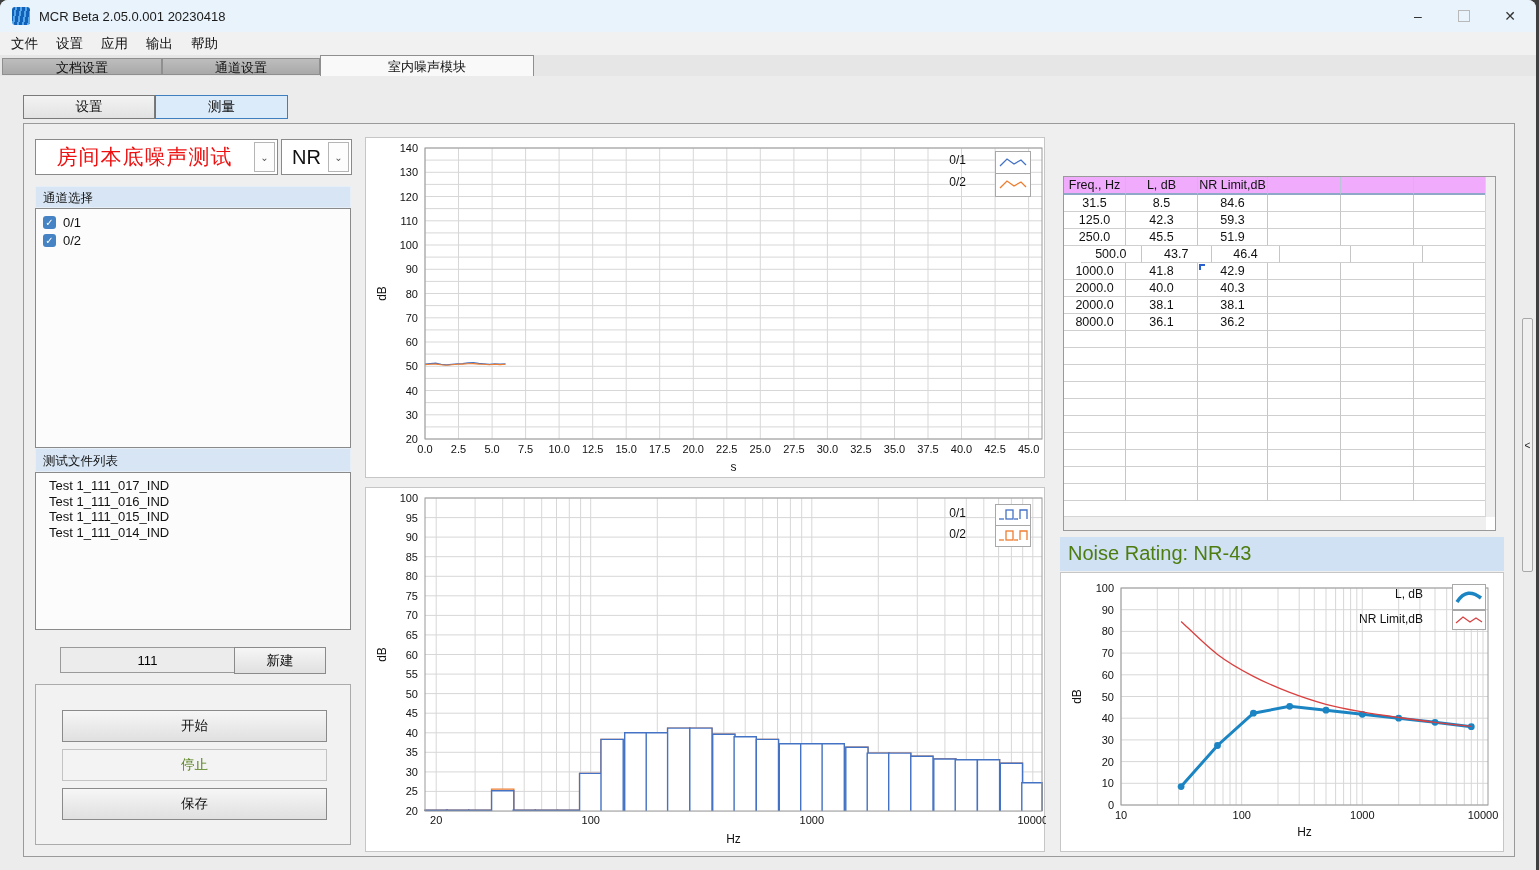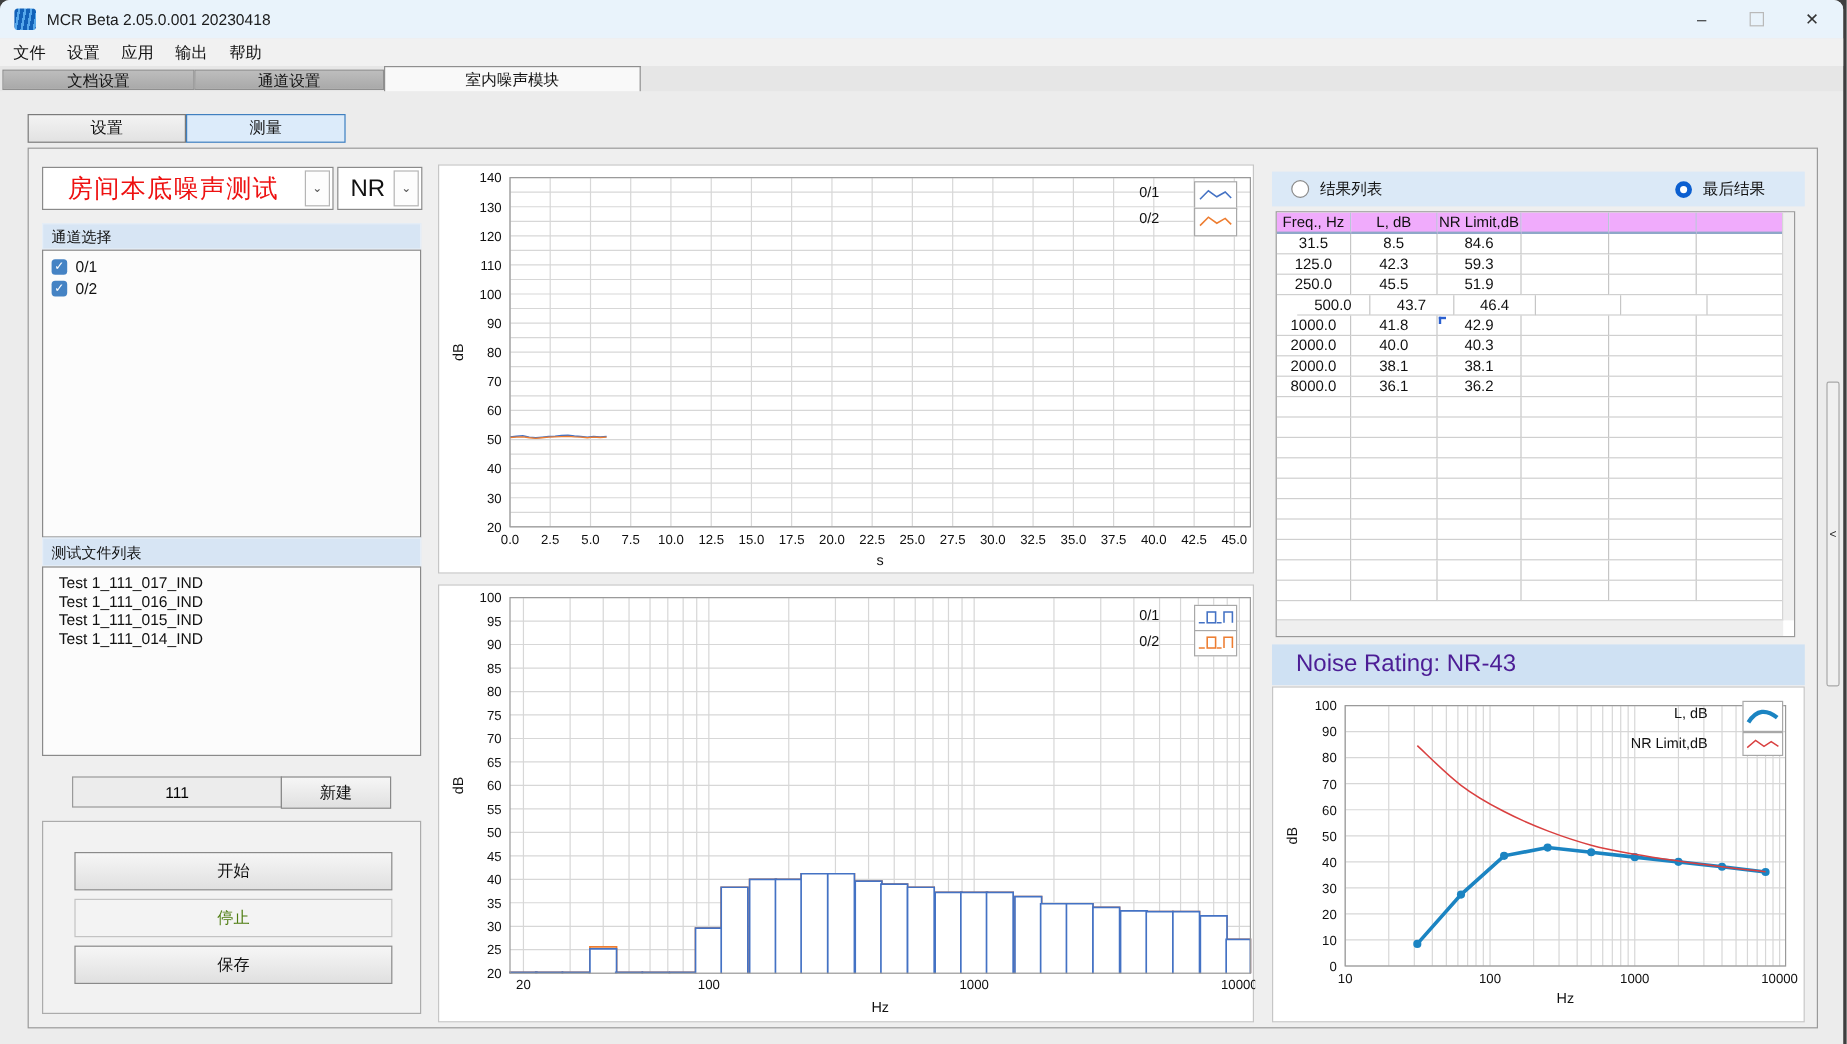--- a/index.html
+++ b/index.html
@@ -60,21 +60,21 @@
   .radio.on{width:6px;height:6px;border:4.5px solid #0c5fd0;}
   .rtable{background:#fff;border:1px solid #9a9a9a;overflow:hidden;}
   .trow{display:flex;}
   .tcell{box-sizing:border-box;border-right:1px solid #c6c6c6;border-bottom:1px solid #cfcfcf;
          font-size:12.5px;text-align:center;height:17px;line-height:16px;position:relative;}
   .thead .tcell{background:#f0abfc;border-right:1px solid #b9c6d7;border-bottom:2px solid #8fa8c8;height:18px;line-height:17px;}
   .marker::after{content:"";position:absolute;left:1px;top:1px;width:4px;height:4px;
          border-left:2px solid #2a5fd0;border-top:2px solid #2a5fd0;}
   .vtrack{position:absolute;right:0;top:0;bottom:13px;width:9px;background:#efefef;border-left:1px solid #d5d5d5;}
   .htrack{position:absolute;left:0;right:9px;bottom:0;height:13px;background:#efefef;border-top:1px solid #d5d5d5;}
-  .noise-bar{background:#cfe1f3;font-size:20px;color:#4c1d95;line-height:33px;padding-left:20px;}
+  .noise-bar{background:#cfe1f3;font-size:20px;color:#4d7c0f;line-height:33px;padding-left:8px;}
   .handle{background:#f0f0f0;border:1px solid #a8a8a8;border-radius:2px;display:flex;align-items:center;justify-content:center;
           font-size:10px;color:#222;}
 </style>
 </head>
 <body>
 
 <div id="app">
  <div class="window">
 
   <div class="titlebar">
@@ -393,26 +393,20 @@
               <g stroke="#ed7d31" fill="none" stroke-width="1.3">
                 <line x1="2" y1="13" x2="7" y2="13"></line>
                 <rect x="9" y="4" width="7" height="9"></rect>
                 <line x1="17" y1="13" x2="21" y2="13"></line>
                 <path d="M23,13 L23,4 L30,4 L30,13"></path>
               </g>
             </svg>
       </div>
     </div>
 
-    <div class="abs radio-row" style="left:1060px;top:67px;width:444px;height:29px;">
-      <span class="radio" style="margin-left:16px;"></span>
-      <span style="margin-left:9px;">结果列表</span>
-      <span class="radio on" style="margin-left:244px;"></span>
-      <span style="margin-left:9px;">最后结果</span>
-    </div>
 
     <div class="abs rtable" style="left:1063px;top:100px;width:433px;height:355px;">
       <div id="tbl-grid">
             <div class="trow thead">
               <div class="tcell" style="width: 62px;">Freq., Hz</div>
               <div class="tcell" style="width: 72px;">L, dB</div>
               <div class="tcell" style="width: 70px;">NR Limit,dB</div>
               <div class="tcell" style="width: 73px;"></div>
               <div class="tcell" style="width: 73px;"></div>
               <div class="tcell" style="width: 74px;"></div>

